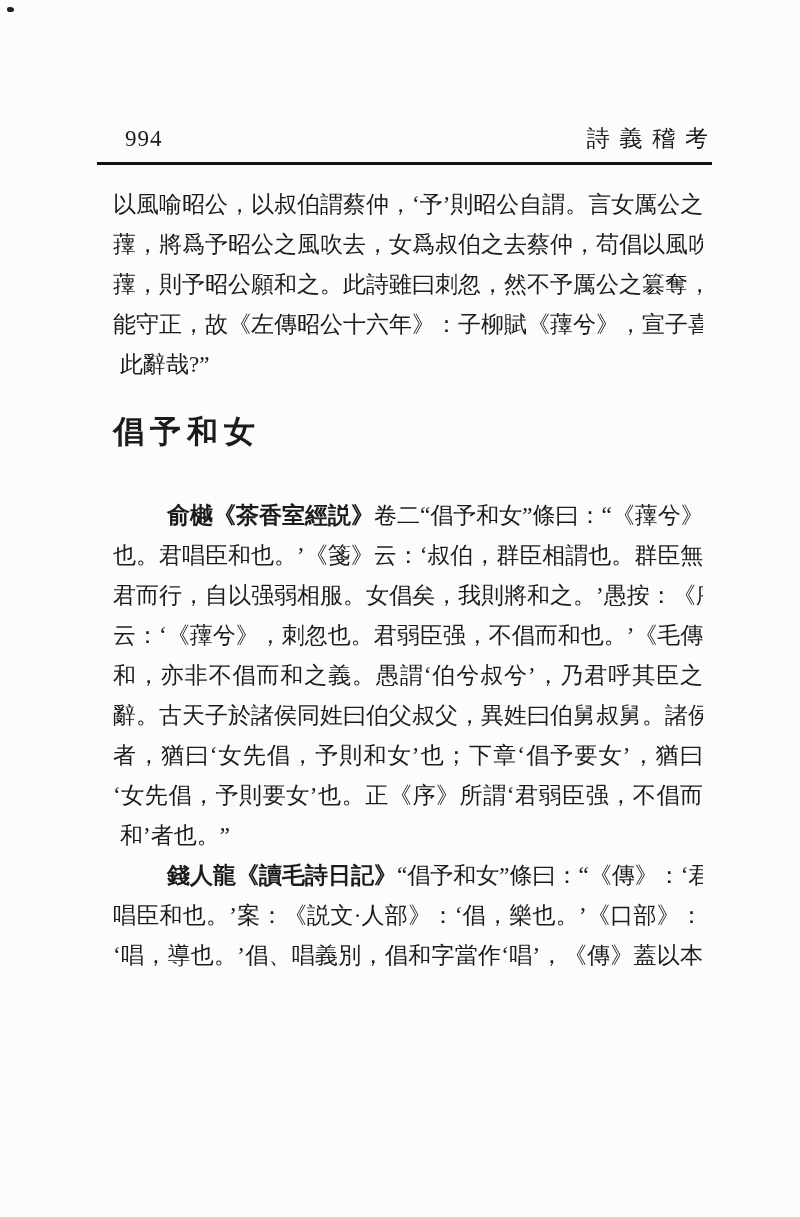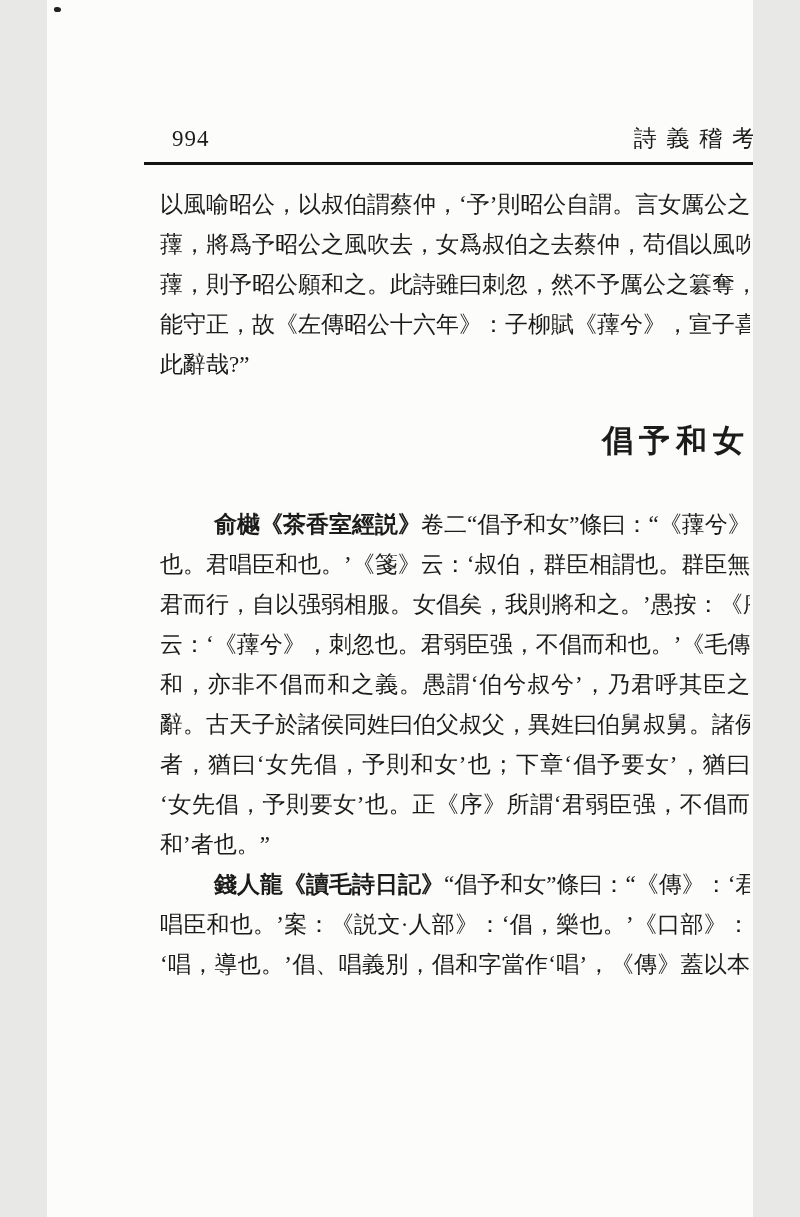--- a/index.html
+++ b/index.html
@@ -2,21 +2,21 @@
 <html><head>
 <meta charset="utf-8">
 <style>
   html, body { margin: 0; padding: 0; }
   body {
     background: #e8e8e6;
     font-family: "Liberation Serif", serif;
   }
   .page {
     position: relative;
-    width: 706px;
+    width: 800px;
     height: 1217px;
     margin: 0 auto;
     background: #fcfcfa;
     color: #1b1b1b;
     box-sizing: border-box;
     padding: 122px 95px 0 113px;
     overflow: hidden;
   }
   .speck {
     position: absolute;
@@ -58,33 +58,34 @@
   .line {
     height: 40px;
     line-height: 40px;
     text-align: justify;
     text-align-last: justify;
     white-space: nowrap;
     overflow: hidden;
   }
   .line.last {
     text-align-last: left;
+    margin-left: 7px;
   }
   .line.indent {
     text-indent: 2em;
   }
   .line b.lead {
     font-weight: 700;
     margin-left: 8px;
   }
   .section-title {
-    margin: 34px 0 42px 0;
+    margin: 25px 0 42px 0;
     font-size: 31px;
     font-weight: 600;
-    text-align: right;
+    text-align: left;
     letter-spacing: 6px;
     line-height: 44px;
   }
 </style>
 </head>
 <body>
 
 <div class="page">
 
   <div class="speck"></div>

